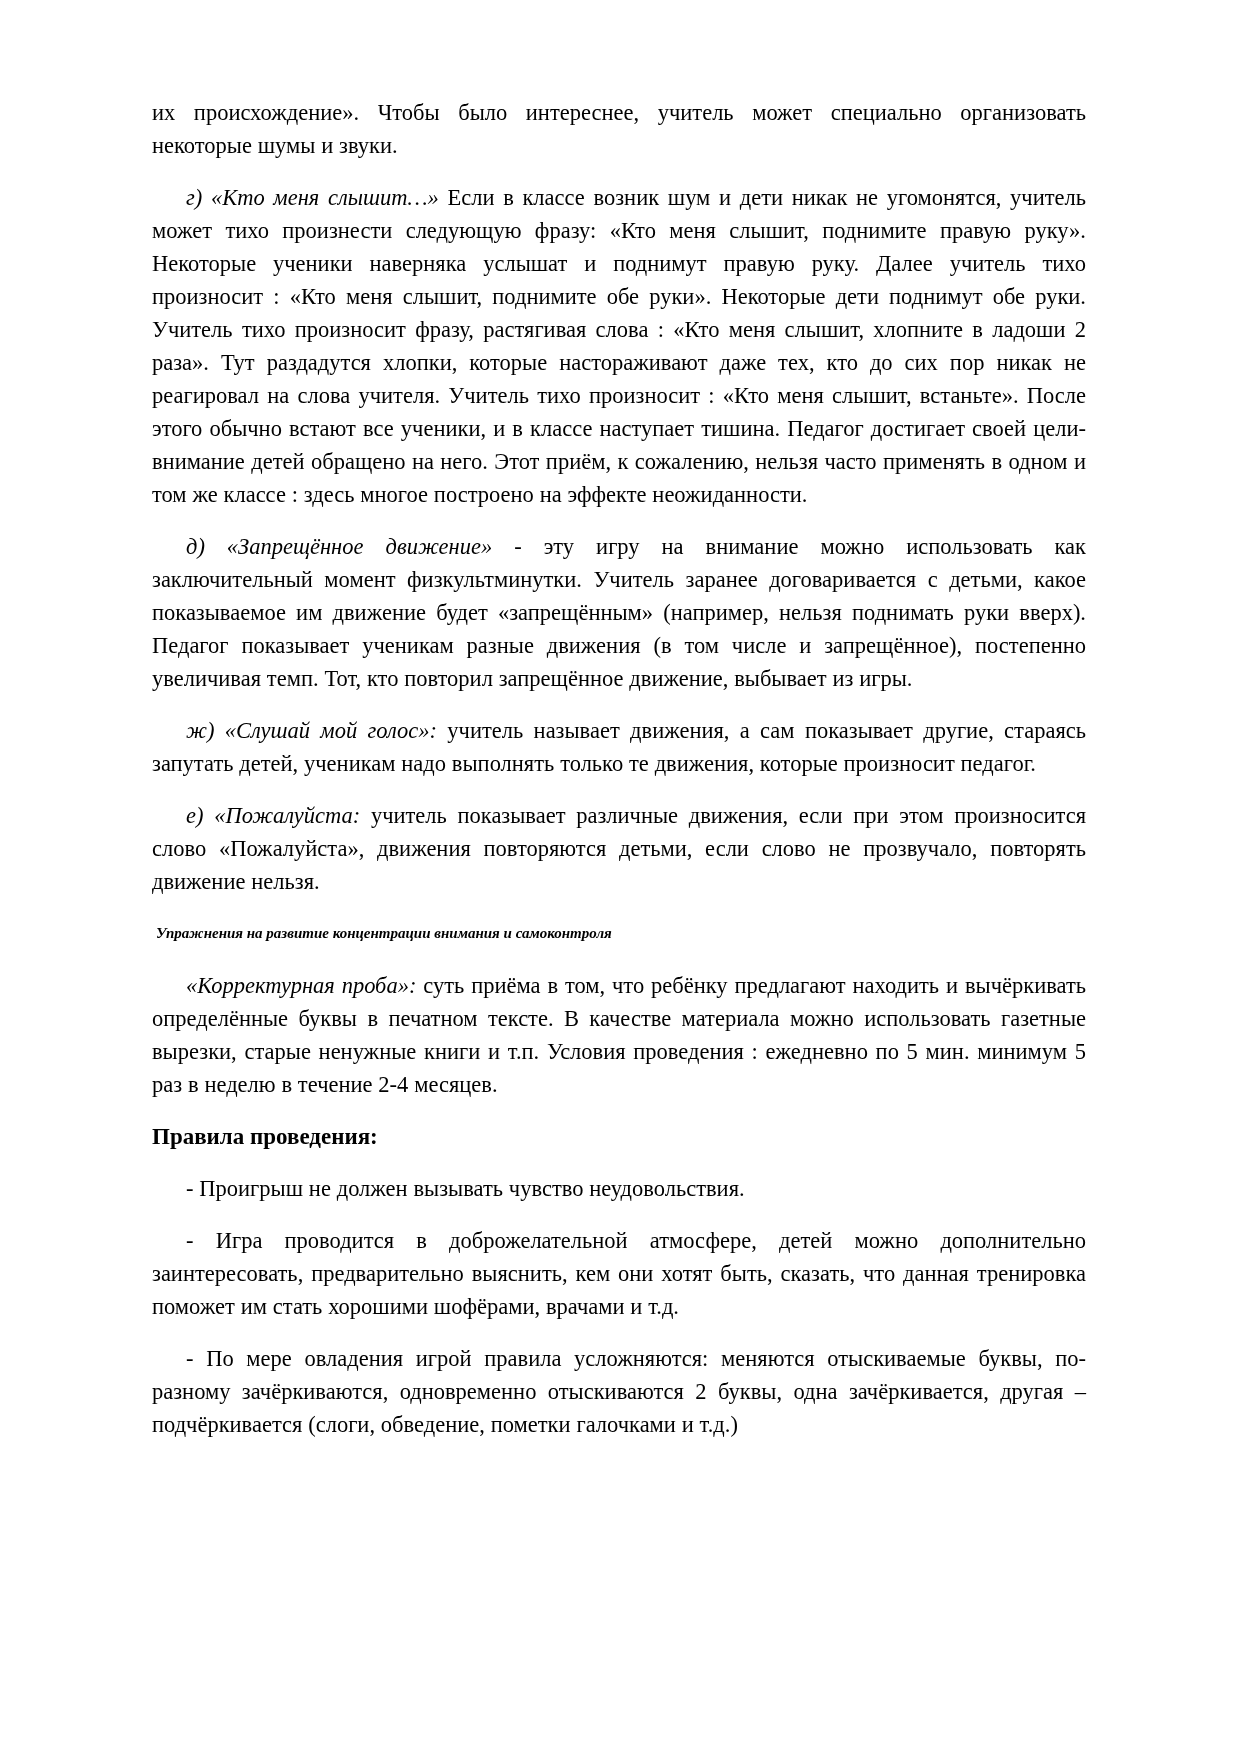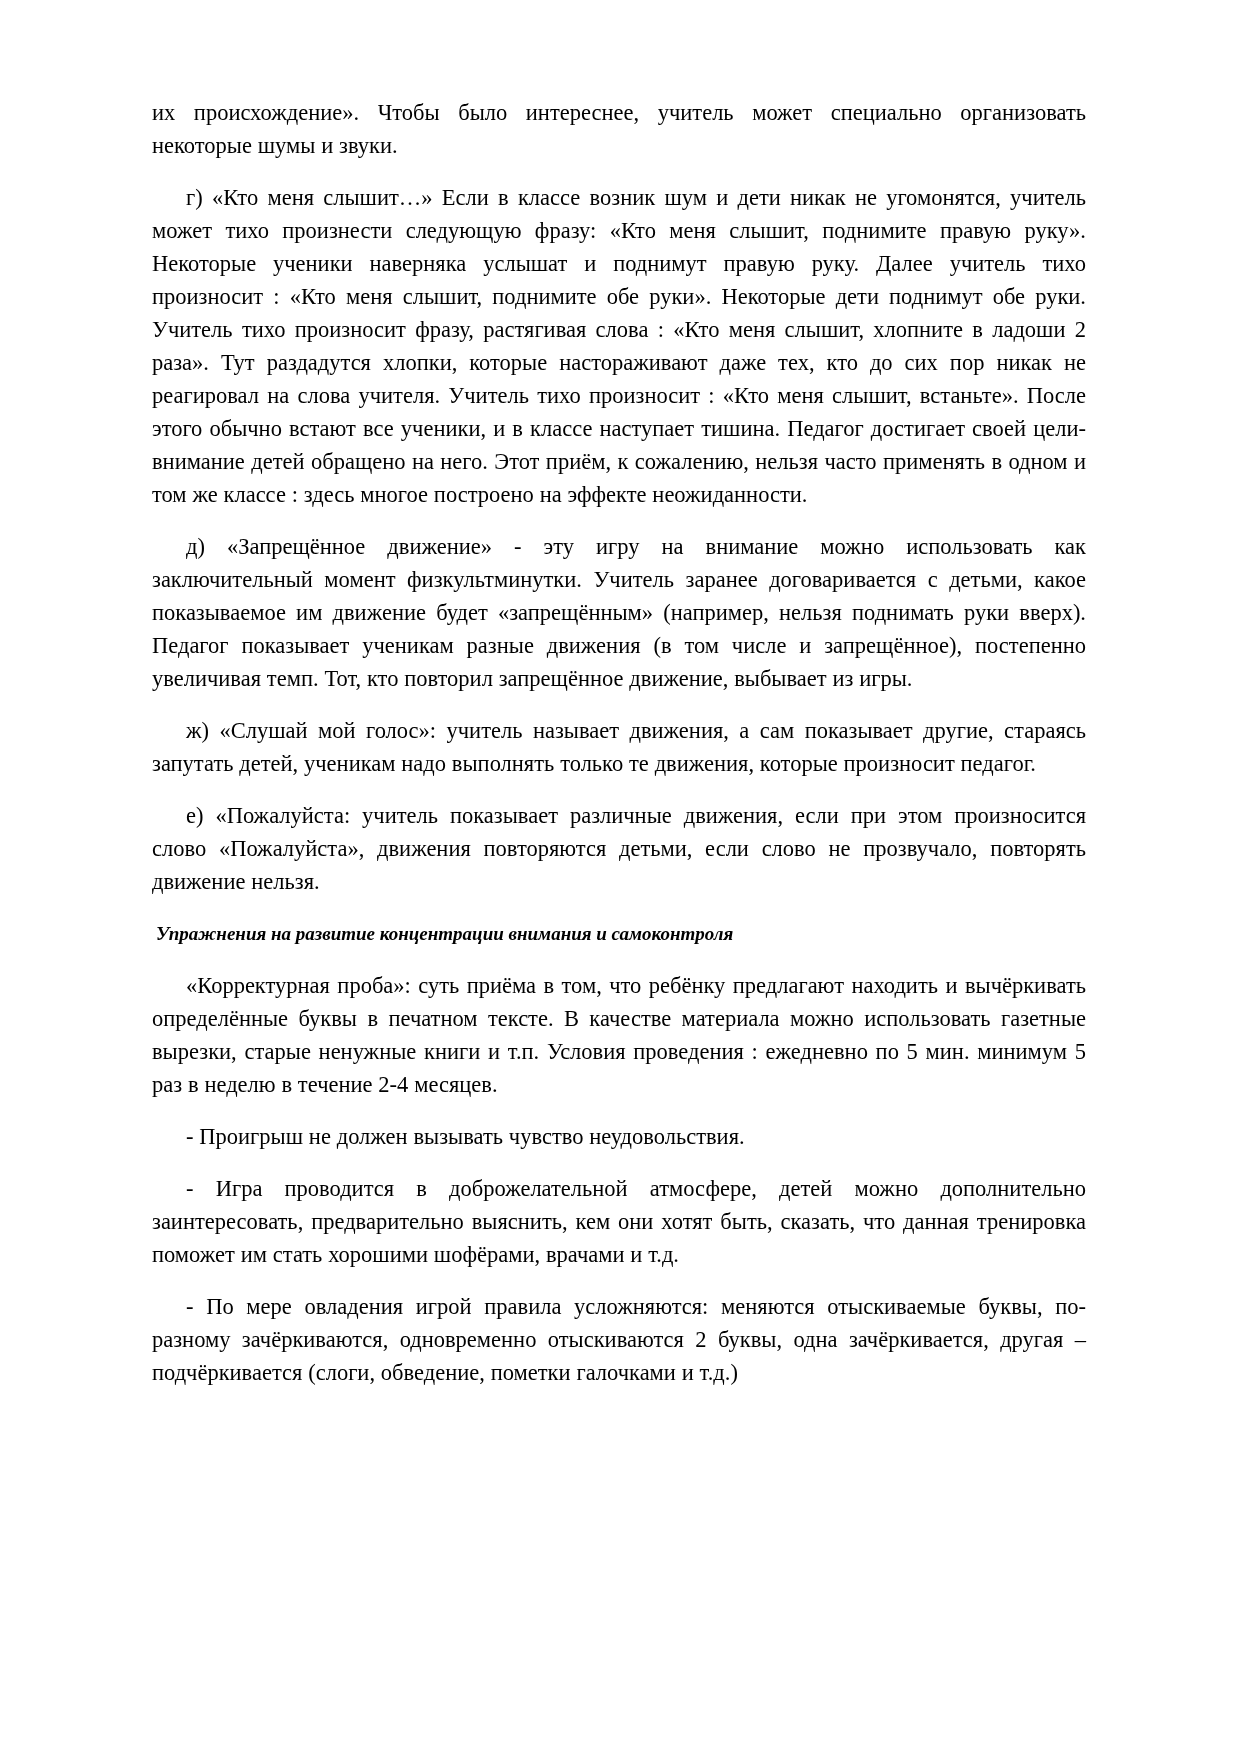--- a/index.html
+++ b/index.html
@@ -34,24 +34,25 @@
     hyphens: none;
     word-spacing: 0.2px;
   }
   p.para.indent {
     text-indent: 34px;
   }
   p.para.last {
     margin-bottom: 16px;
   }
   .it {
+    font-style: italic;
   }
   h3.heading-italic-bold {
     margin: 0 0 19px 0;
-    font-size: 19px;
+    font-size: 15px;
     line-height: 33px;
     font-weight: bold;
     font-style: italic;
     text-align: left;
     text-indent: 4px;
   }
   h3.heading-bold {
     margin: 0 0 19px 0;
     font-size: 23px;
     line-height: 33px;
@@ -74,20 +75,21 @@
     <p class="para indent"><span class="it">д)  «Запрещённое  движение»</span><span> - эту игру на внимание можно использовать как заключительный момент физкультминутки. Учитель заранее договаривается с детьми, какое показываемое им движение будет «запрещённым» (например, нельзя поднимать руки вверх). Педагог показывает ученикам разные движения (в том числе и запрещённое), постепенно увеличивая темп. Тот, кто повторил запрещённое движение, выбывает из игры.</span></p>
 
     <p class="para indent"><span class="it">ж) «Слушай мой голос»:</span><span> учитель называет движения, а сам показывает другие, стараясь запутать детей, ученикам надо выполнять только те движения, которые произносит педагог.</span></p>
 
     <p class="para indent"><span class="it">е) «Пожалуйста:</span><span> учитель показывает различные движения, если при этом произносится слово «Пожалуйста», движения повторяются детьми, если слово не прозвучало, повторять движение нельзя.</span></p>
 
     <h3 class="heading-italic-bold">Упражнения на развитие концентрации внимания и самоконтроля</h3>
 
     <p class="para indent"><span class="it">«Корректурная  проба»:</span><span> суть приёма в том, что ребёнку предлагают находить и вычёркивать определённые буквы в печатном тексте. В качестве материала можно использовать газетные вырезки, старые ненужные книги и т.п. Условия проведения : ежедневно по 5 мин. минимум 5 раз в неделю в течение 2-4 месяцев.</span></p>
 
+    <h3 class="heading-bold">Правила проведения:</h3>
 
     <p class="para indent"><span>- Проигрыш не должен вызывать чувство неудовольствия.</span></p>
 
     <p class="para indent"><span>-  Игра проводится в доброжелательной атмосфере, детей можно дополнительно заинтересовать, предварительно выяснить, кем они хотят быть, сказать, что данная тренировка поможет им стать хорошими шофёрами, врачами и т.д.</span></p>
 
 
     <p class="para indent last"><span>-  По мере овладения игрой правила усложняются: меняются отыскиваемые буквы, по-разному зачёркиваются, одновременно отыскиваются 2 буквы, одна зачёркивается, другая – подчёркивается (слоги, обведение, пометки галочками и т.д.)</span></p>
 
   </div>
 </div>

